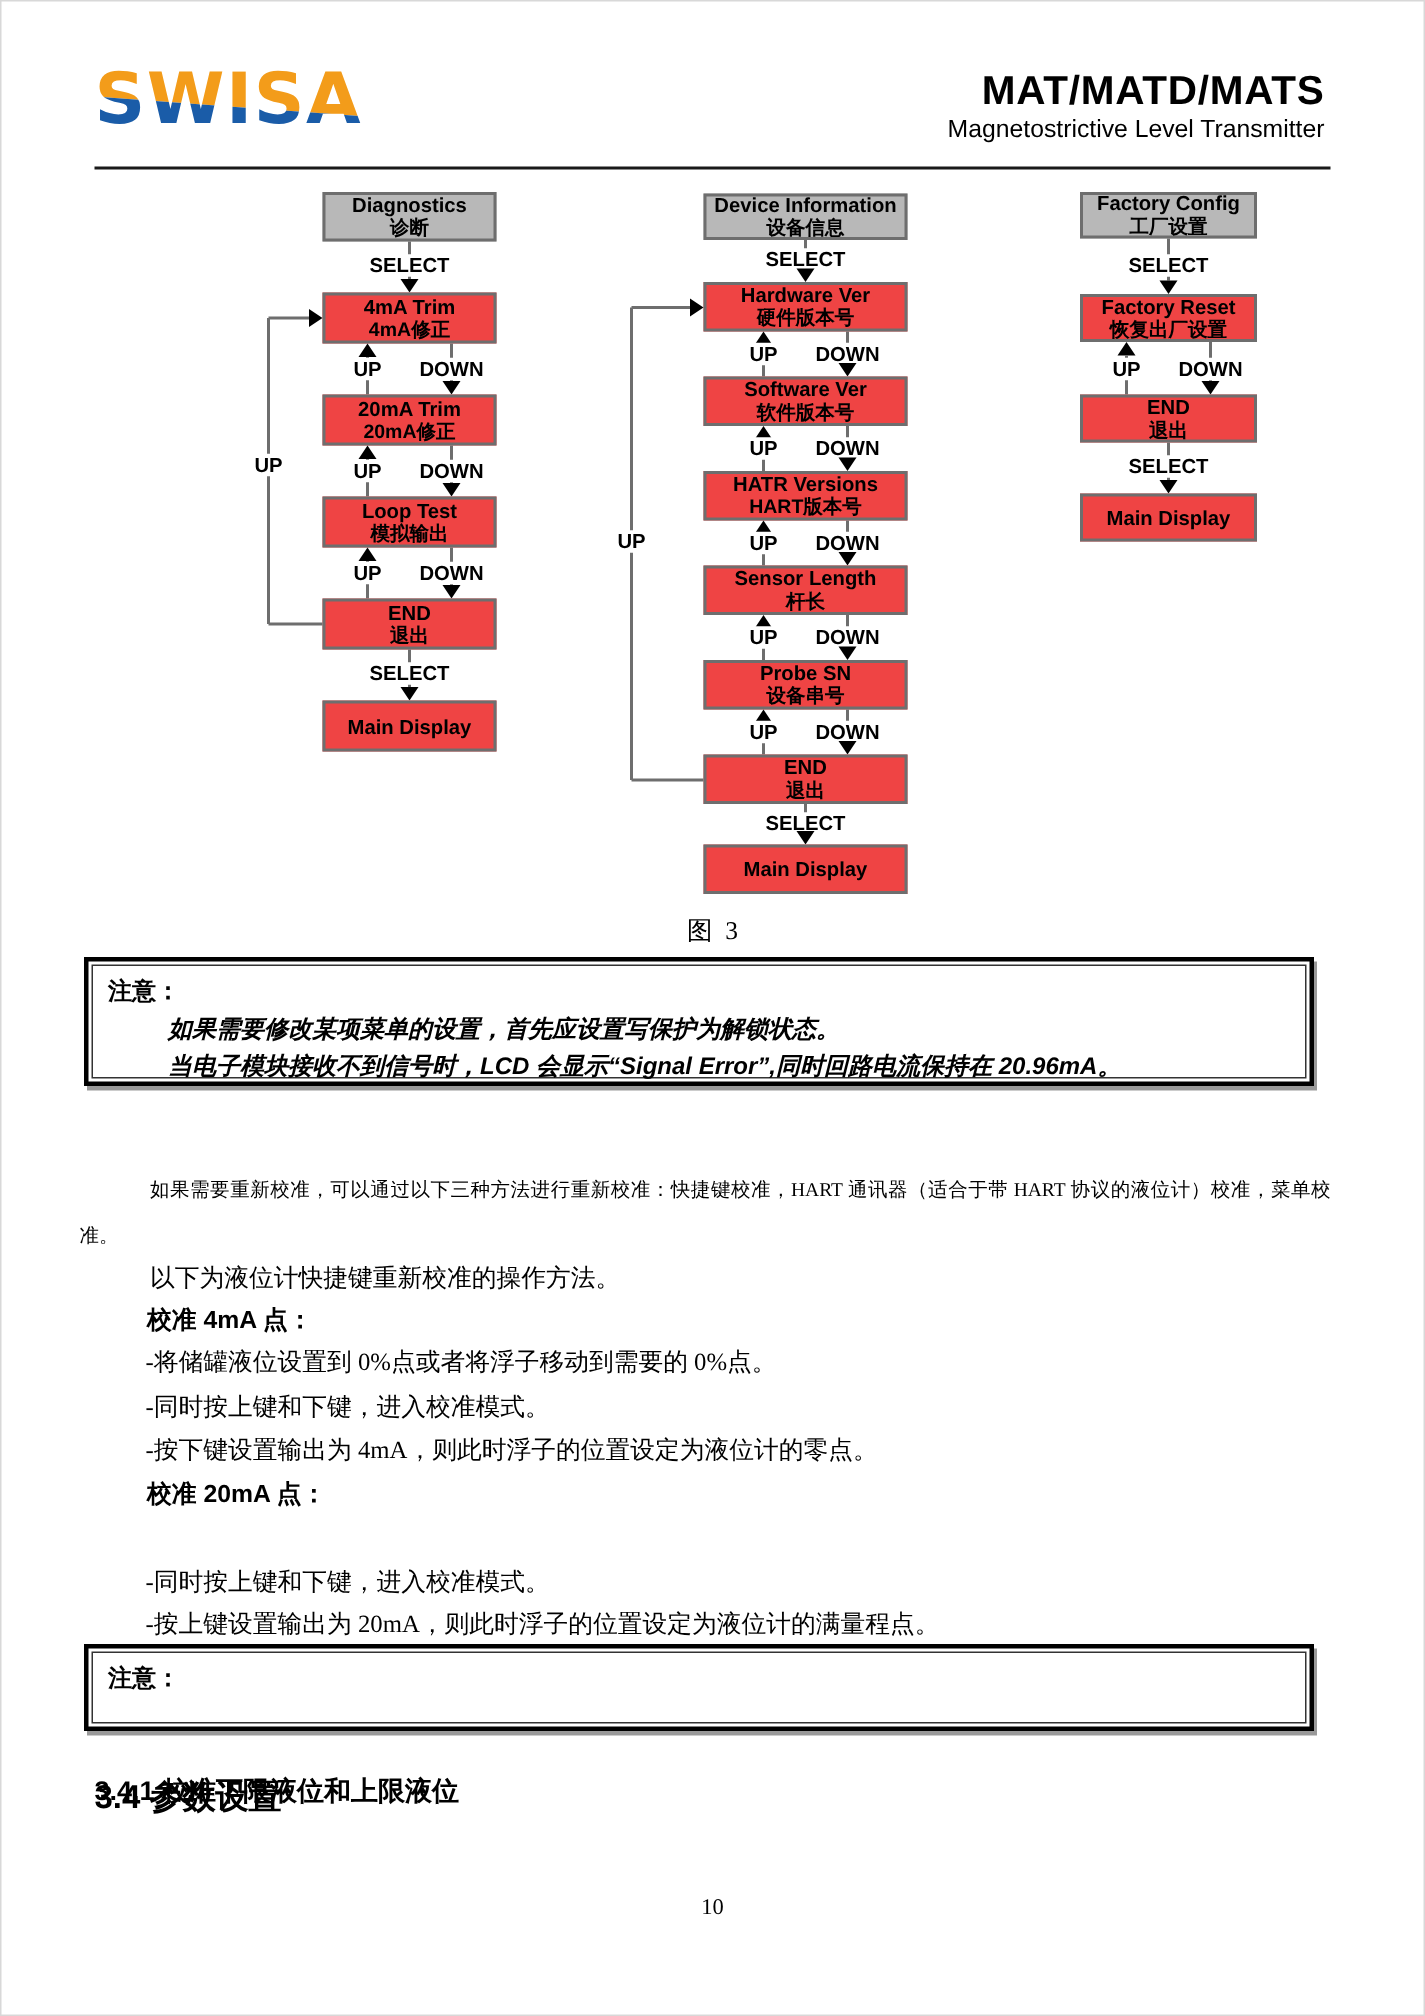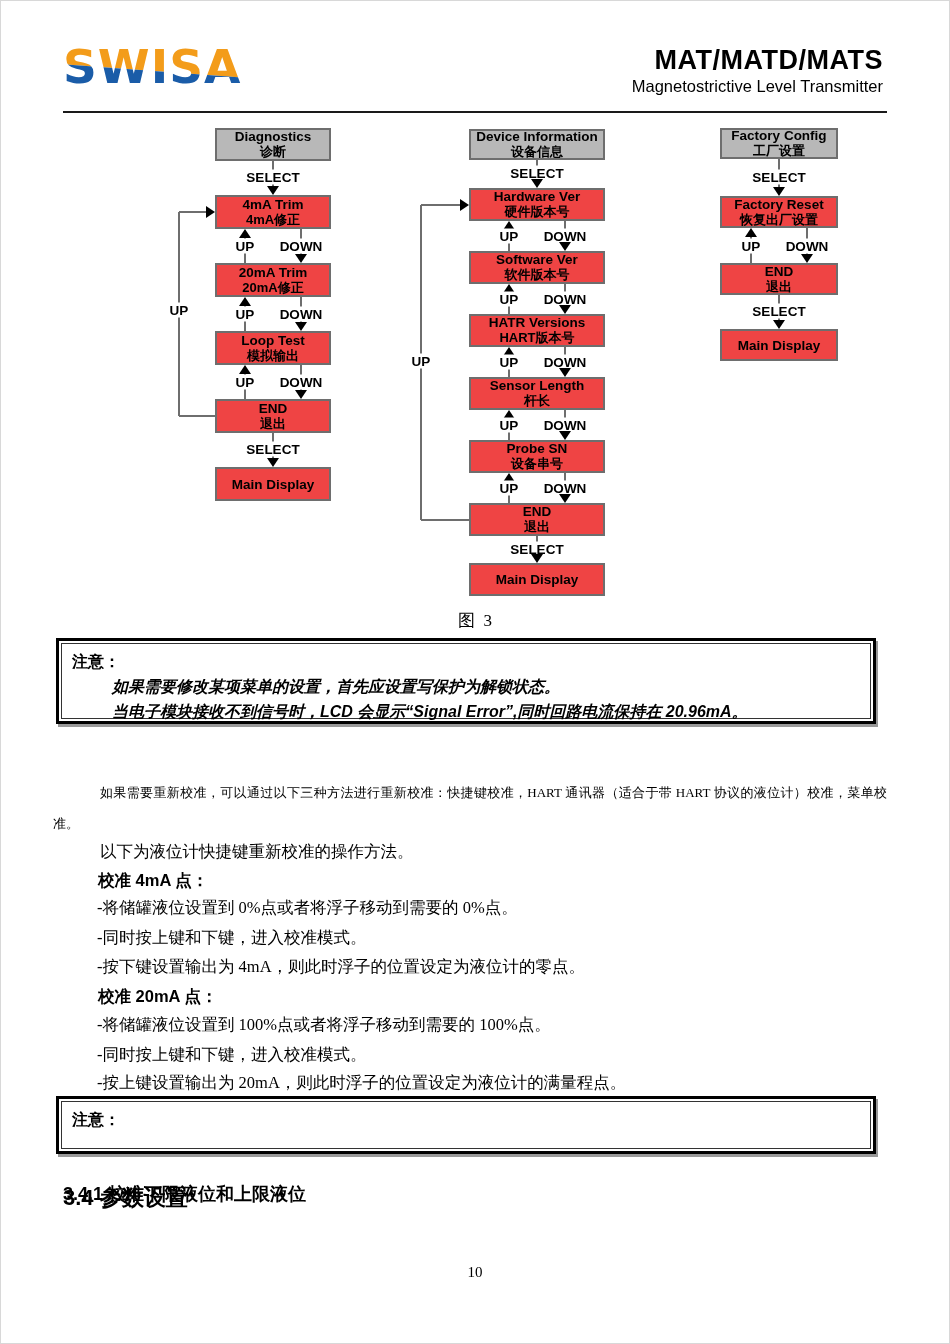--- a/index.html
+++ b/index.html
@@ -238,21 +238,20 @@
 
   <div class="para" style="top:776px;">如果需要重新校准，可以通过以下三种方法进行重新校准：快捷键校准，HART 通讯器（适合于带 HART 协议的液位计）校准，菜单校准。</div>
   <div class="bodyline" style="left:99px;top:841px;">以下为液位计快捷键重新校准的操作方法。</div>
 
   <div class="subhead" style="top:869px;">校准 4mA 点：</div>
   <div class="bodyline" style="left:96px;top:897px;">-将储罐液位设置到 0%点或者将浮子移动到需要的 0%点。</div>
   <div class="bodyline" style="left:96px;top:927px;">-同时按上键和下键，进入校准模式。</div>
   <div class="bodyline" style="left:96px;top:956px;">-按下键设置输出为 4mA，则此时浮子的位置设定为液位计的零点。</div>
 
   <div class="subhead" style="top:985px;">校准 20mA 点：</div>
-  <div class="bodyline" style="left:96px;top:1014px;">-将储罐液位设置到 100%点或者将浮子移动到需要的 100%点。</div>
   <div class="bodyline" style="left:96px;top:1044px;">-同时按上键和下键，进入校准模式。</div>
   <div class="bodyline" style="left:96px;top:1072px;">-按上键设置输出为 20mA，则此时浮子的位置设定为液位计的满量程点。</div>
 
   <div class="notebox" style="top:1095px;height:58px;">
     <div class="notebox-inner">
       <div class="note-label">注意：</div>
     </div>
   </div>
 
   <h2 class="h2" style="top:1184px;">3.4 参数设置</h2>

